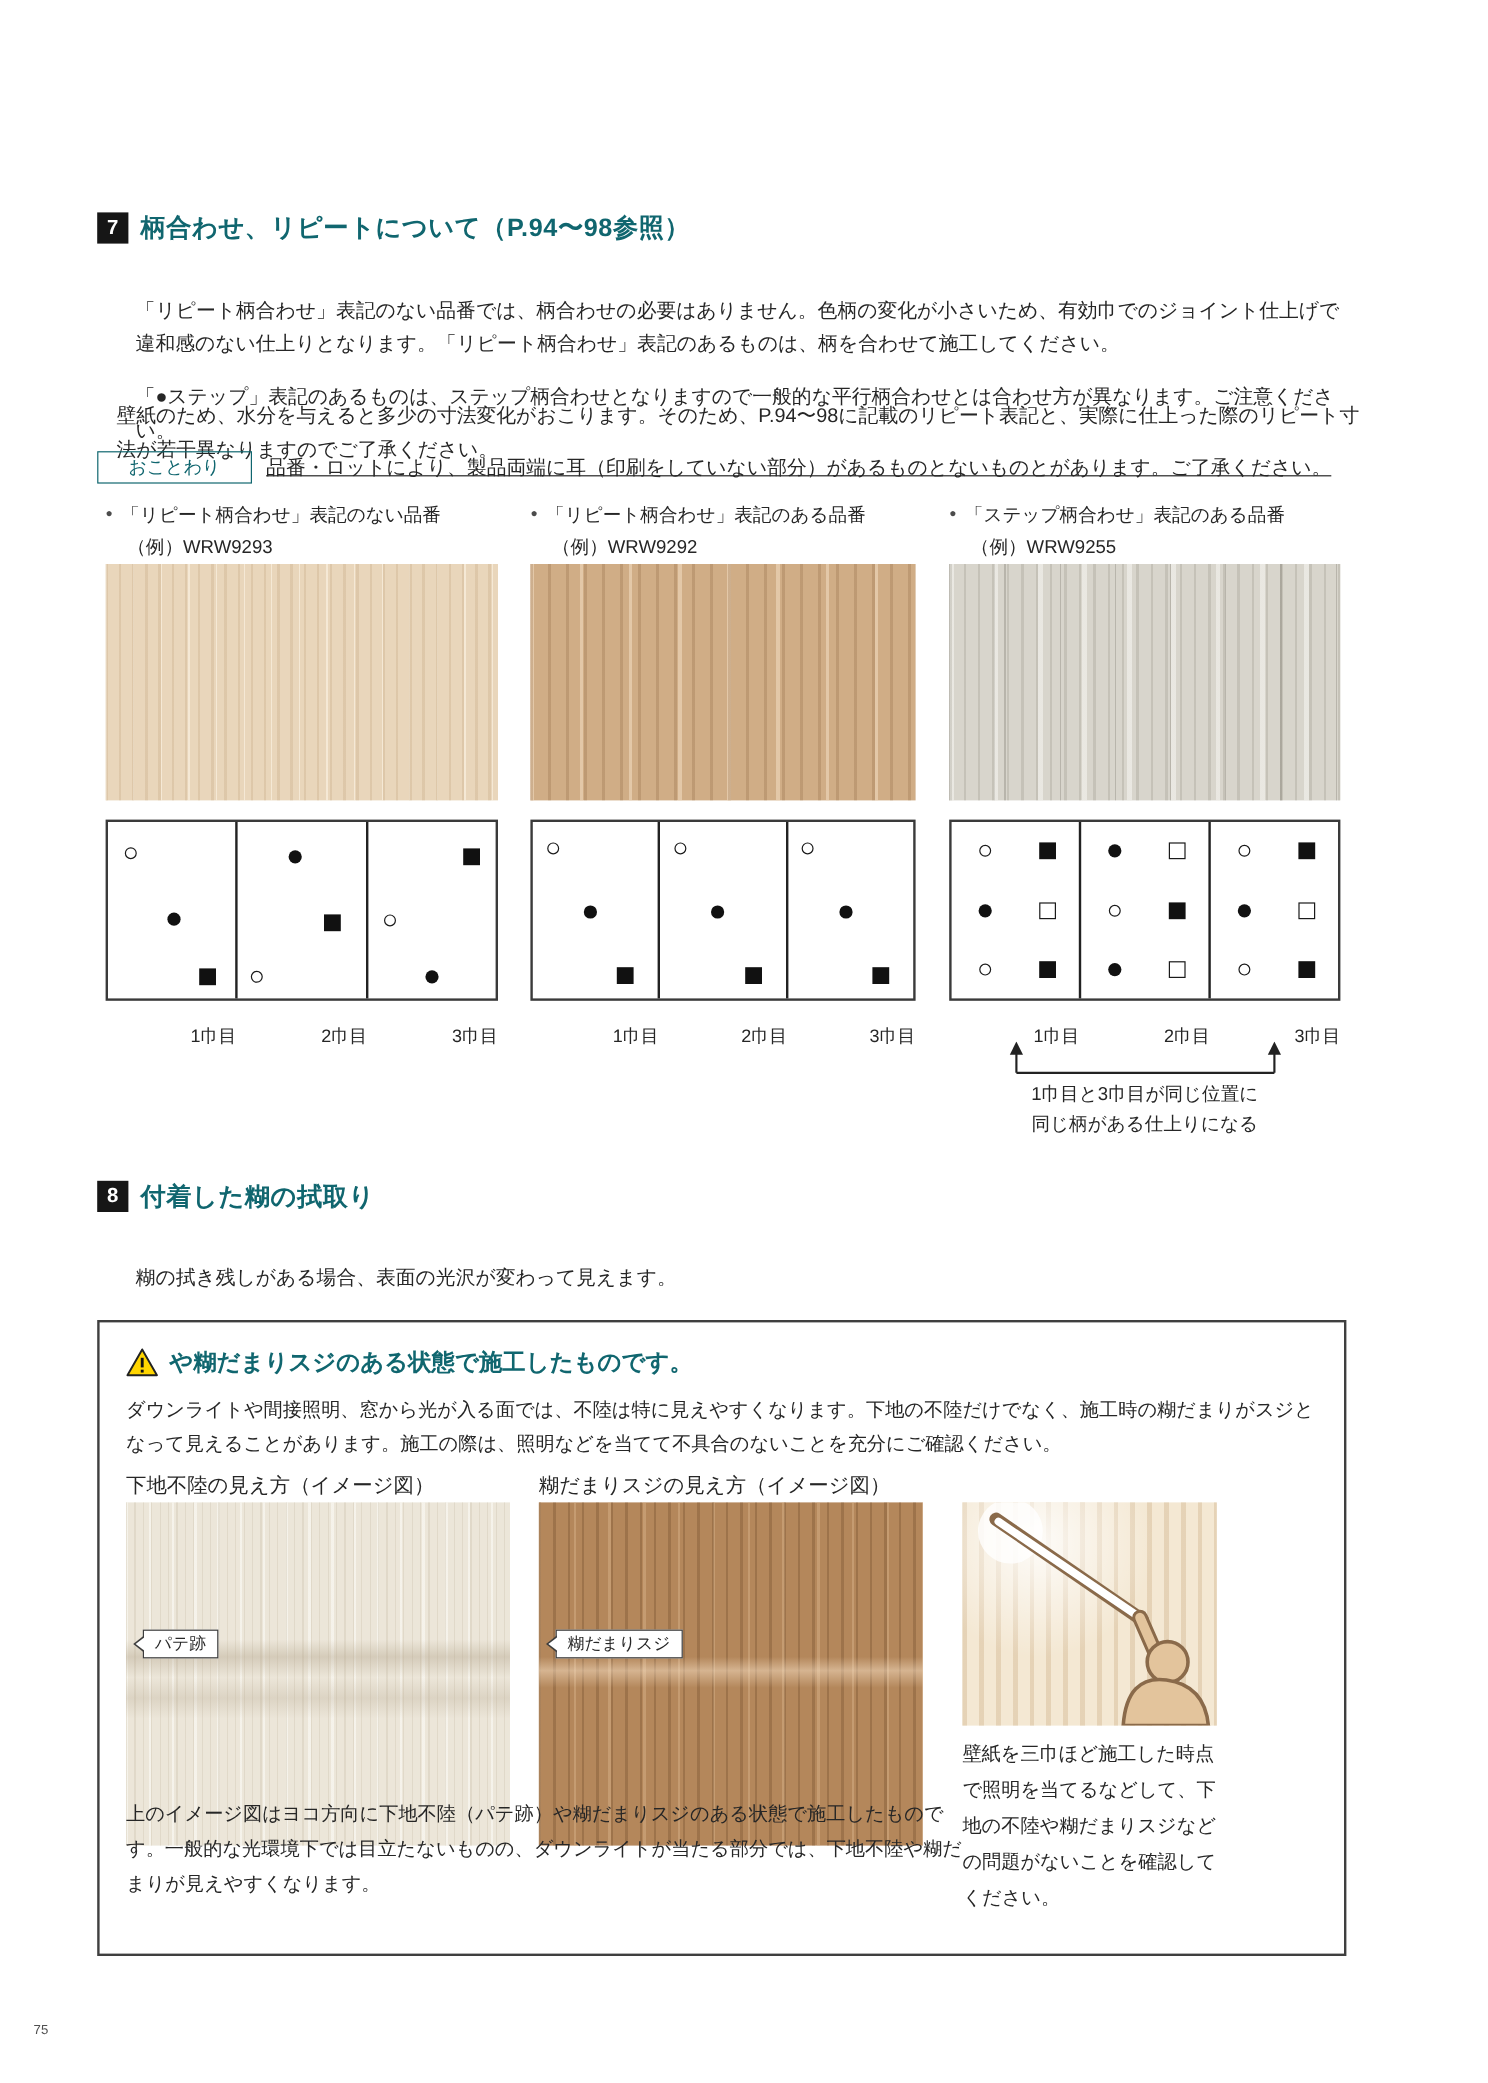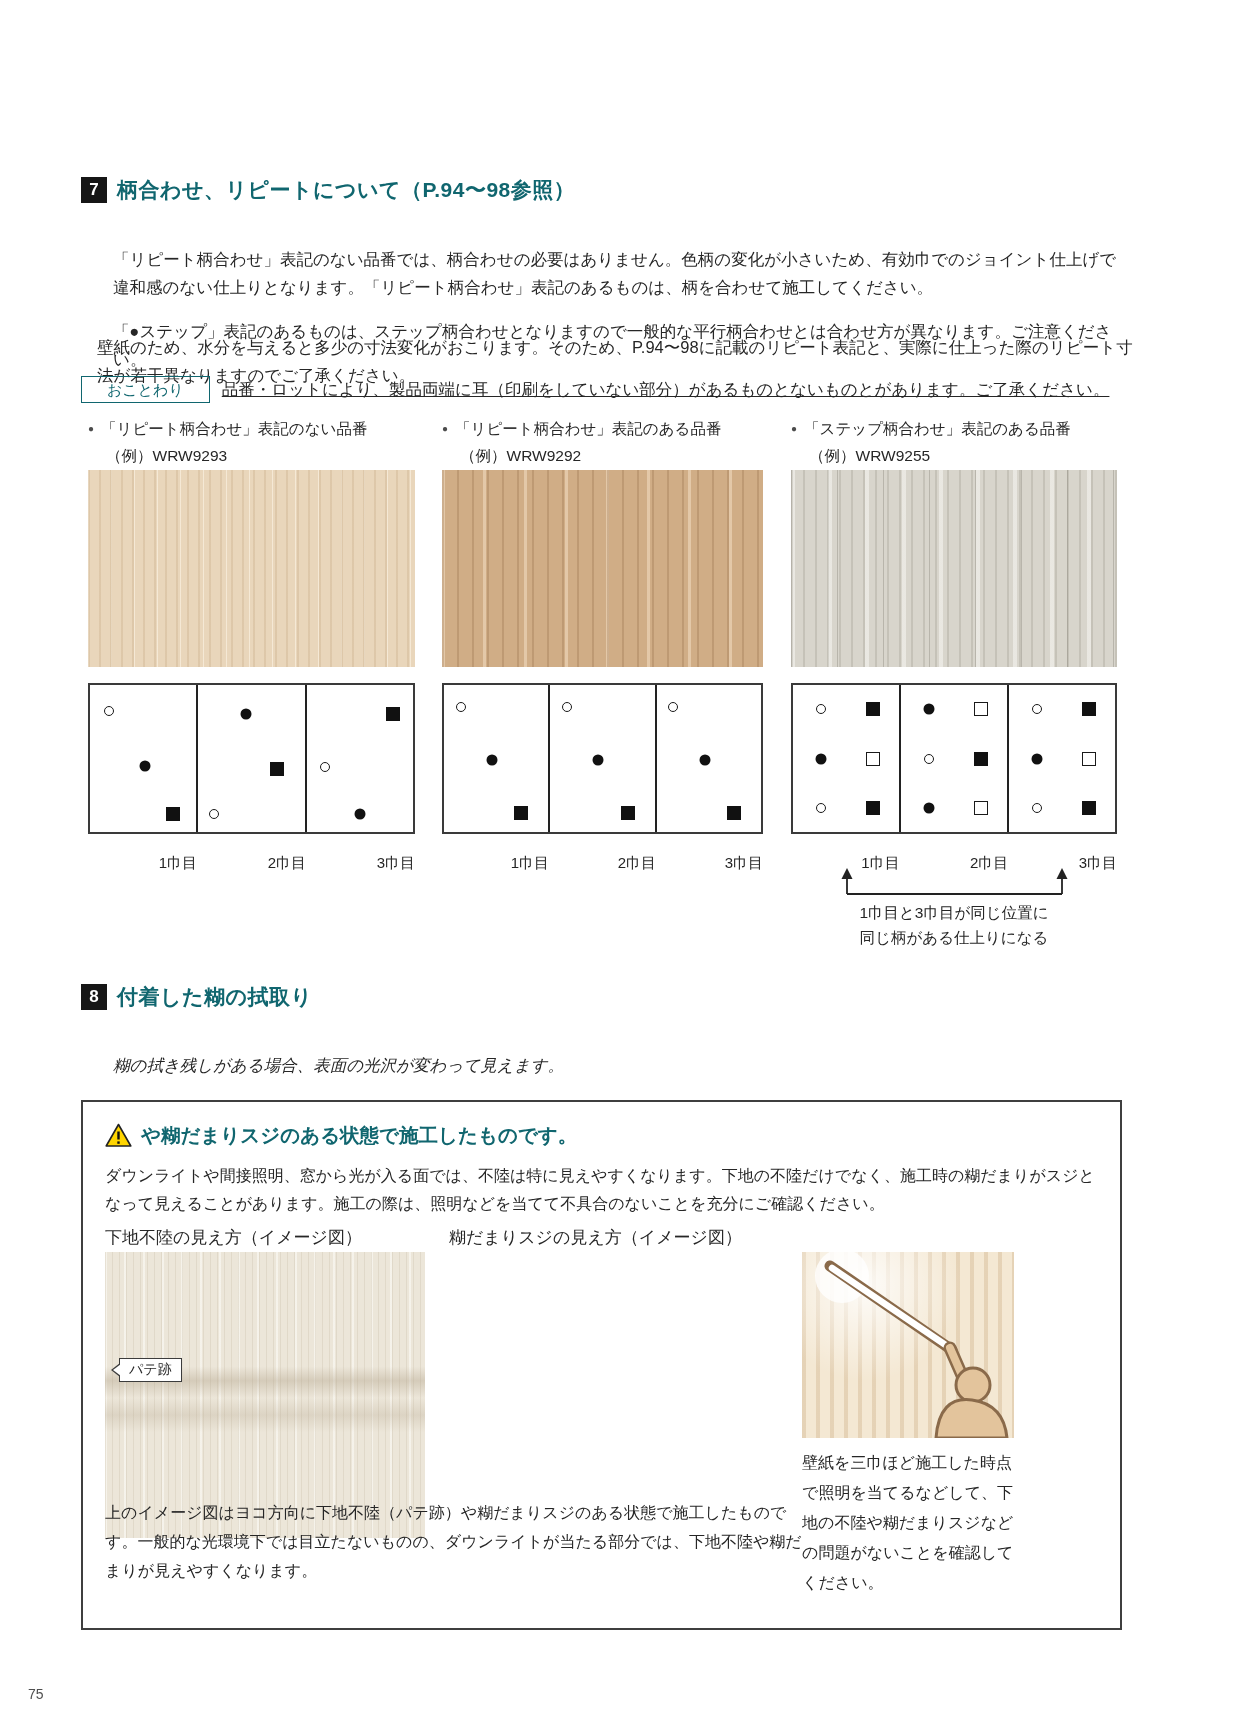--- a/index.html
+++ b/index.html
@@ -67,21 +67,21 @@
       radial-gradient(circle at 30% 18%, rgba(255,255,255,.85), rgba(255,255,255,0) 45%),
       repeating-linear-gradient(90deg, rgba(205,175,135,.38) 0 4px, rgba(0,0,0,0) 4px 14px);}
   .tag{position:absolute;left:14px;top:106px;background:#fff;border:1px solid #3c3c3c;
        padding:2px 9px;font-size:14px;white-space:nowrap;}
   .tag::after{content:"";position:absolute;left:-9px;top:50%;transform:translateY(-50%);
        border-top:7px solid transparent;border-bottom:7px solid transparent;border-right:9px solid #3c3c3c;}
   .tag::before{content:"";position:absolute;left:-7px;top:50%;transform:translateY(-50%);z-index:1;
        border-top:6px solid transparent;border-bottom:6px solid transparent;border-right:8px solid #ffffff;}
   .bnote{position:absolute;left:22px;top:396px;width:700px;font-size:16px;line-height:29px;}
   .rnote{position:absolute;left:719px;top:346px;width:216px;font-size:16px;line-height:30px;}
-  .pagenum{position:absolute;left:28px;top:1686px;font-size:14px;color:#4f4f4f;}
+  .pagenum{position:absolute;left:28px;top:1686px;font-size:11px;color:#4f4f4f;}
 </style>
 </head>
 <body>
 
 <div class="page">
 
   <div class="sec-head" style="left:81px;top:176px;">
     <span class="badge">7</span>
     <h2 class="sec-title">柄合わせ、リピートについて（P.94〜98参照）</h2>
   </div>
@@ -209,39 +209,42 @@
       <div>1巾目と3巾目が同じ位置に</div>
       <div>同じ柄がある仕上りになる</div>
     </div>
   </div>
 
   <div class="sec-head" style="left:81px;top:983px;">
     <span class="badge">8</span>
     <h2 class="sec-title">付着した糊の拭取り</h2>
   </div>
   <div class="para" style="left:81px;top:1019px;width:1045px;">
-    <p class="para" style="position:static;font-style:italic;">糊の拭き残しがある場合、表面の光沢が変わって見えます。</p>
+    <p class="para" style="position:static;">糊の拭き残しがある場合、表面の光沢が変わって見えます。</p>
   </div>
 
   <div class="wbox">
     <div class="wtitle-row">
       <svg width="27" height="25" viewBox="0 0 27 25">
         <polygon points="13.5,1.5 25.8,23 1.2,23" fill="#ffd500" stroke="#222" stroke-width="1.6" stroke-linejoin="round"></polygon>
         <rect x="12.3" y="8.5" width="2.4" height="8" fill="#111"></rect>
         <rect x="12.3" y="18.4" width="2.4" height="2.4" fill="#111"></rect>
       </svg>
       <span class="wtitle">や糊だまりスジのある状態で施工したものです。</span>
     </div>
     <div class="wbody">ダウンライトや間接照明、窓から光が入る面では、不陸は特に見えやすくなります。下地の不陸だけでなく、施工時の糊だまりがスジとなって見えることがあります。施工の際は、照明などを当てて不具合のないことを充分にご確認ください。</div>
 
     <div class="caption" style="left:22px;">下地不陸の見え方（イメージ図）</div>
     <div class="caption" style="left:366px;">糊だまりスジの見え方（イメージ図）</div>
 
     <div class="wimg" style="left:22px;" data-texture="putty-wall">
       <span class="tag">パテ跡</span>
+    </div>
+    <div class="wimg" style="left:366px;" data-texture="glue-wall">
+      <span class="tag">糊だまりスジ</span>
     </div>
 
     <div class="illu">
       <svg width="212" height="186" viewBox="0 0 212 186">
         <circle cx="40" cy="24" r="27" fill="rgba(255,255,255,0.78)"></circle>
         <line x1="28" y1="14" x2="150" y2="98" stroke="#8a6a4a" stroke-width="11" stroke-linecap="round"></line>
         <line x1="30" y1="16" x2="148" y2="96" stroke="#ffffff" stroke-width="6.5" stroke-linecap="round"></line>
         <line x1="148" y1="96" x2="162" y2="128" stroke="#8a6a4a" stroke-width="13" stroke-linecap="round"></line>
         <line x1="148" y1="96" x2="162" y2="128" stroke="#e3c49c" stroke-width="8" stroke-linecap="round"></line>
         <circle cx="171" cy="133" r="17" fill="#e3c49c" stroke="#8a6a4a" stroke-width="3"></circle>

